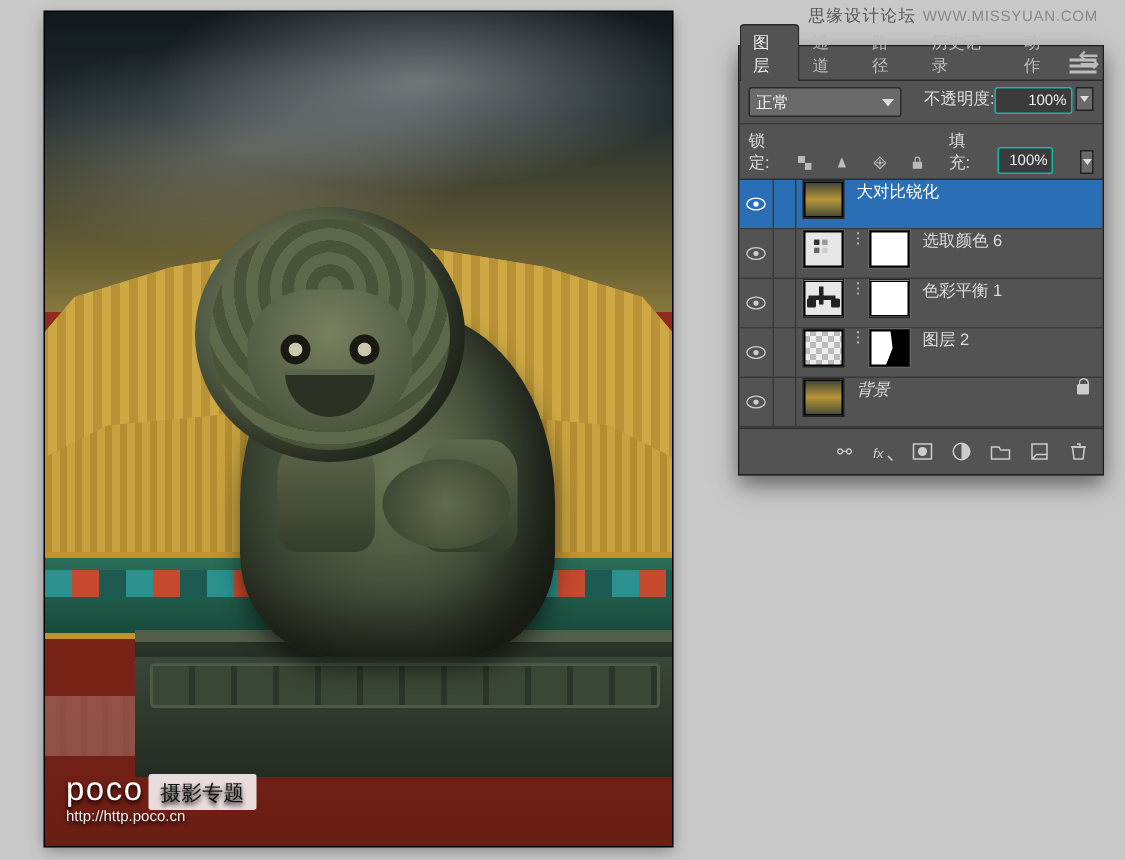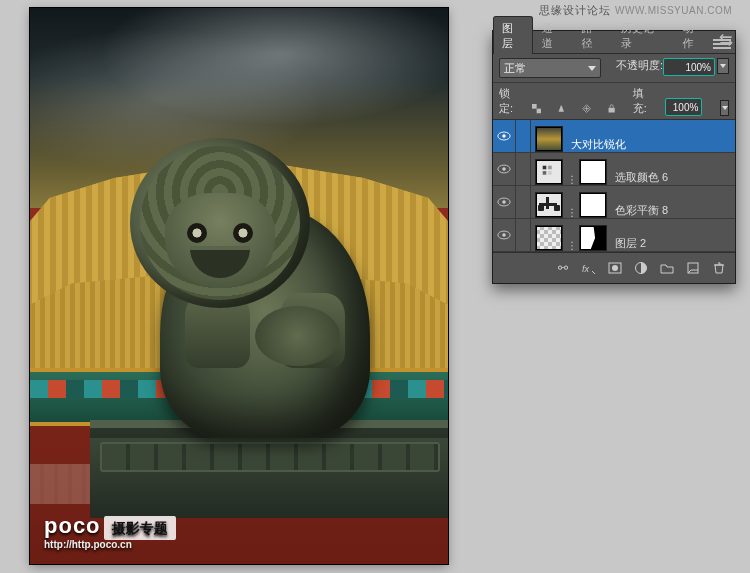--- a/index.html
+++ b/index.html
@@ -36,21 +36,21 @@
   .lhead{position:absolute;left:10px;top:10px;width:180px;height:170px;background:radial-gradient(circle at 40% 40%,#7b8463,#3e4834 75%);border-radius:50%;box-shadow:inset -20px -15px 30px rgba(0,0,0,.5)}
   .lhead::before{content:"";position:absolute;left:10px;right:10px;top:8px;bottom:8px;border-radius:50%;background:repeating-radial-gradient(circle at 50% 30%,#5e684a 0 8px,#4a5439 8px 16px)}
   .lface{position:absolute;left:35px;top:55px;width:110px;height:95px;background:radial-gradient(circle at 50% 30%,#77815f,#414b36);border-radius:40% 40% 50% 50%}
   .leye{position:absolute;top:30px;width:20px;height:20px;background:radial-gradient(circle,#c9c9b0 30%,#1a1a12 34%);border-radius:50%}
   .le1{left:22px}.le2{right:22px}
   .lmouth{position:absolute;left:25px;bottom:10px;width:60px;height:28px;background:#2b3123;border-radius:0 0 30px 30px;border-top:4px solid #5a644a}
   .lpaw{position:absolute;bottom:70px;width:65px;height:75px;background:linear-gradient(#5d674b,#343d2b);border-radius:30% 30% 20% 20%}
   .lp1{left:25px}.lp2{right:25px}
   .cub{position:absolute;left:95px;bottom:72px;width:85px;height:60px;background:radial-gradient(circle,#616b4e,#363f2c);border-radius:50%}
   
-  .art-label{position:absolute;left:14px;bottom:14px;color:#fff;font-weight:bold;text-shadow:0 2px 3px #000;display:flex;align-items:flex-start;gap:8px}
+  .art-label{position:absolute;left:14px;bottom:14px;color:#fff;font-weight:normal;text-shadow:0 2px 3px #000;display:flex;align-items:flex-start;gap:8px}
   .art-label .poco{font-size:22px;letter-spacing:1px;font-family:Arial,sans-serif}
   .art-label .box{background:rgba(255,255,255,.85);color:#111;padding:4px 8px;font-size:14px;border-radius:2px}
   .art-label .url{font-size:10px;color:#eee}
   
   .header-text{position:absolute;right:18px;top:3px;font-size:11px;color:#555;letter-spacing:1px}
   .header-text .site{font-size:10px;color:#888;margin-left:0;letter-spacing:.5px}
   
   .brand{position:absolute;right:18px;bottom:10px;font-family:Arial,sans-serif;font-size:26px;font-weight:bold;letter-spacing:1px}
   .brand .u{color:#1a5faa}.brand .i{color:#cc7a00}.brand .b{color:#1a5faa}.brand .q{color:#cc7a00}.brand .d{color:#1a5faa}.brand .c{color:#cc7a00}.brand .o{color:#1a5faa}.brand .m{color:#cc7a00}
   
@@ -63,21 +63,21 @@
   .opts{display:flex;align-items:flex-start;padding:4px 6px;border-bottom:1px solid #3a3a3a;gap:0}
   .select{flex:0 0 92px;height:18px;background:#6a6a6a;border:1px solid #2b2b2b;border-radius:2px;display:flex;align-items:center;justify-content:space-between;padding:0 4px;color:#eee;font-size:11px}
   .arrow-down{width:0;height:0;border-left:4px solid transparent;border-right:4px solid transparent;border-top:5px solid #ddd}
   .lbl{color:#ddd;font-size:11px;margin-left:auto}
   .pct{width:44px;height:16px;background:#3b3b3b;border:1px solid #14b8a6;border-radius:2px;display:flex;align-items:center;justify-content:flex-end;padding:0 3px;color:#eee;font-size:10px}
   .pop{width:10px;height:14px;border:1px solid #222;background:#6a6a6a;margin-left:2px;display:flex;align-items:center;justify-content:center}
   .pop::after{content:"";width:0;height:0;border-left:3px solid transparent;border-right:3px solid transparent;border-top:4px solid #ddd}
   .locks{display:flex;align-items:flex-end;padding:3px 6px;border-bottom:1px solid #2f2f2f;gap:16px}
   .lockicon{width:14px;height:14px;display:flex;align-items:center;justify-content:center;color:#bbb;font-size:11px}
   .layers{max-height:260px;overflow:hidden;background:#4a4a4a}
-  .layer{display:flex;align-items:flex-end;height:32px;border-bottom:1px solid #3a3a3a;background:#535353}
+  .layer{display:flex;align-items:flex-start;height:32px;border-bottom:1px solid #3a3a3a;background:#535353}
   .layer.sel{background:#2a6fb5;color:#fff}
   .eye{width:22px;height:100%;border-right:1px solid #3a3a3a;display:flex;align-items:center;justify-content:center}
   .eye svg{width:14px;height:10px}
   .lock-slot{width:14px;height:100%;border-right:1px solid #3a3a3a}
   .thumb{width:26px;height:24px;margin:0 4px;background:#fff;border:1px solid #222;box-shadow:inset 0 0 0 1px #000;position:relative;overflow:hidden}
   .thumb.photo{background:linear-gradient(180deg,#3a3f38 0%,#b79538 50%,#3e4a34 100%)}
   .thumb.checker{background:repeating-conic-gradient(#bbb 0 25%,#eee 0 50%) 0 0/8px 8px}
   .thumb.adjust{background:#e7e7e7;display:flex;align-items:center;justify-content:center}
   .thumb.adjust.balance::before{content:"";width:18px;height:3px;background:#222;position:absolute;top:10px;left:3px}
   .thumb.adjust.balance::after{content:"";width:3px;height:12px;background:#222;position:absolute;top:4px;left:10px}
@@ -246,39 +246,51 @@
               <circle cx="8" cy="5" r="2" fill="#ccc"></circle>
             </svg>
           </div>
         <div class="lock-slot"></div>
         <div class="thumb adjust balance">
             <span class="b1"></span>
             <span class="b2"></span>
           </div>
         <span class="link-dot">⋮</span>
         <div class="thumb mask"></div>
-        <span class="lname">色彩平衡 8</span>
+        <span class="lname">色彩平衡 1</span>
       </div>
 
 
 
       <div class="layer">
         <div class="eye">
             <svg viewBox="0 0 16 10">
               <ellipse cx="8" cy="5" rx="7" ry="4.5" fill="none" stroke="#ccc"></ellipse>
               <circle cx="8" cy="5" r="2" fill="#ccc"></circle>
             </svg>
           </div>
         <div class="lock-slot"></div>
         <div class="thumb checker"></div>
         <span class="link-dot">⋮</span>
         <div class="thumb mask shape"></div>
         <span class="lname">图层 2</span>
       </div>
 
+      <div class="layer">
+        <div class="eye">
+            <svg viewBox="0 0 16 10">
+              <ellipse cx="8" cy="5" rx="7" ry="4.5" fill="none" stroke="#ccc"></ellipse>
+              <circle cx="8" cy="5" r="2" fill="#ccc"></circle>
+            </svg>
+          </div>
+        <div class="lock-slot"></div>
+        <div class="thumb photo"></div>
+        <span class="lname" style="font-style:italic">背景</span>
+        <span class="lockmini"></span>
+      </div>
     </div>
 
     <div class="panel-footer">
       <div class="spacer"></div>
       <div class="fbtn chain">⚯</div>
       <div class="fbtn">
           <svg viewBox="0 0 14 14">
             <text x="0" y="11" font-size="9" fill="#ccc" font-style="italic">fx</text>
             <path d="M10 10l3 3" stroke="#ccc"></path>
           </svg>

